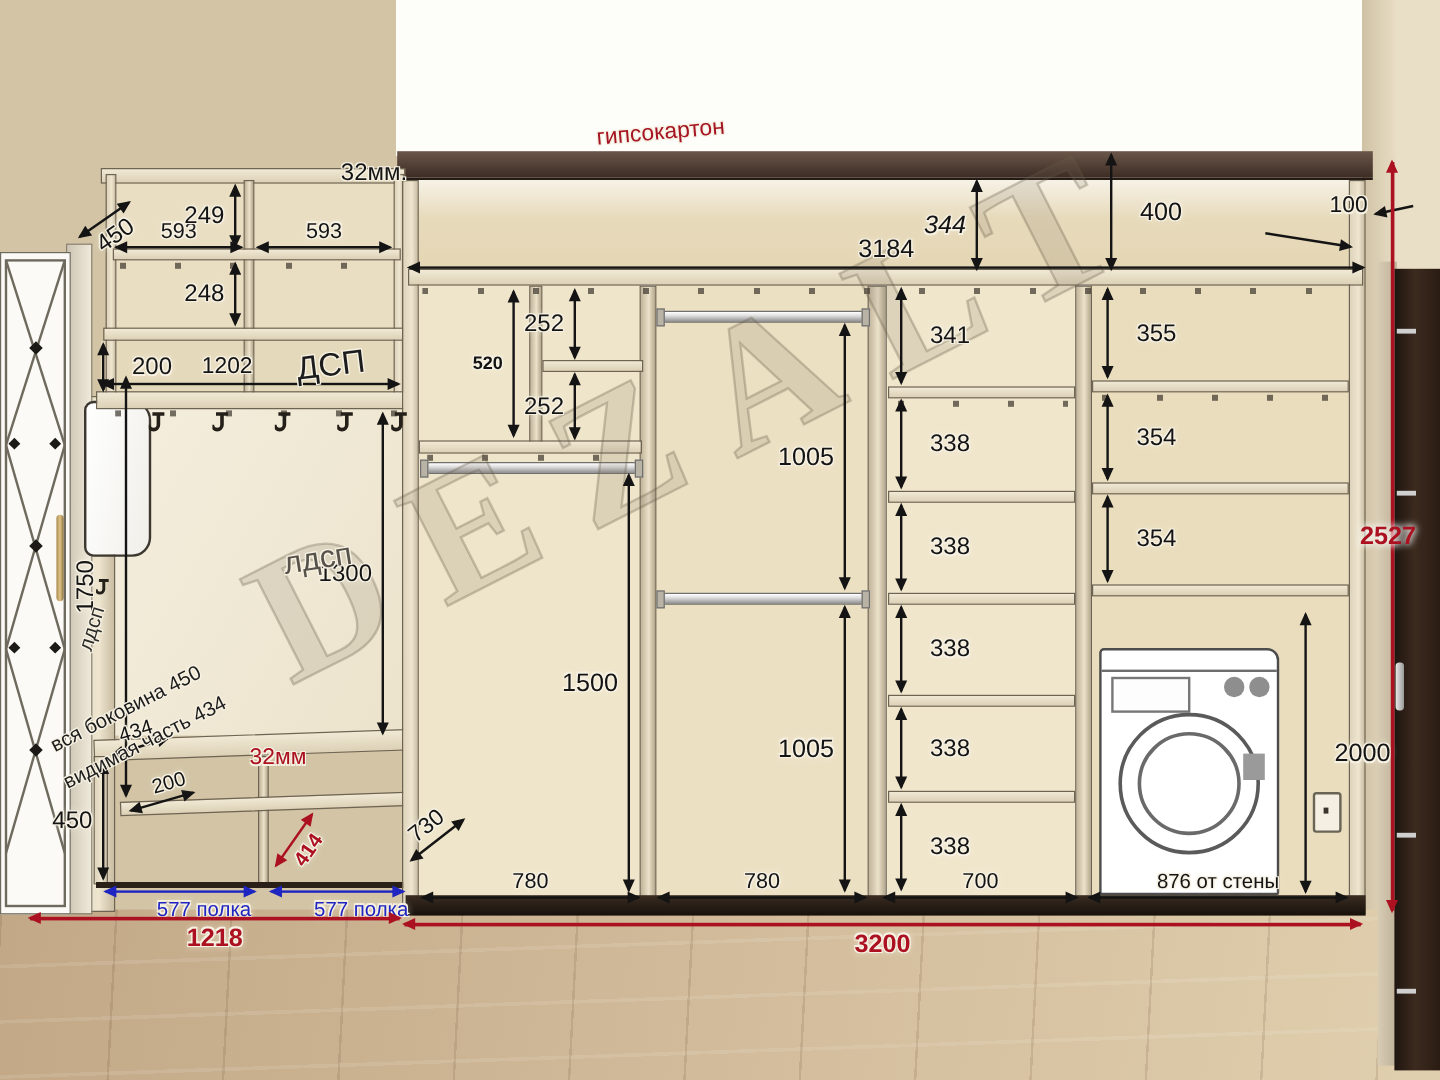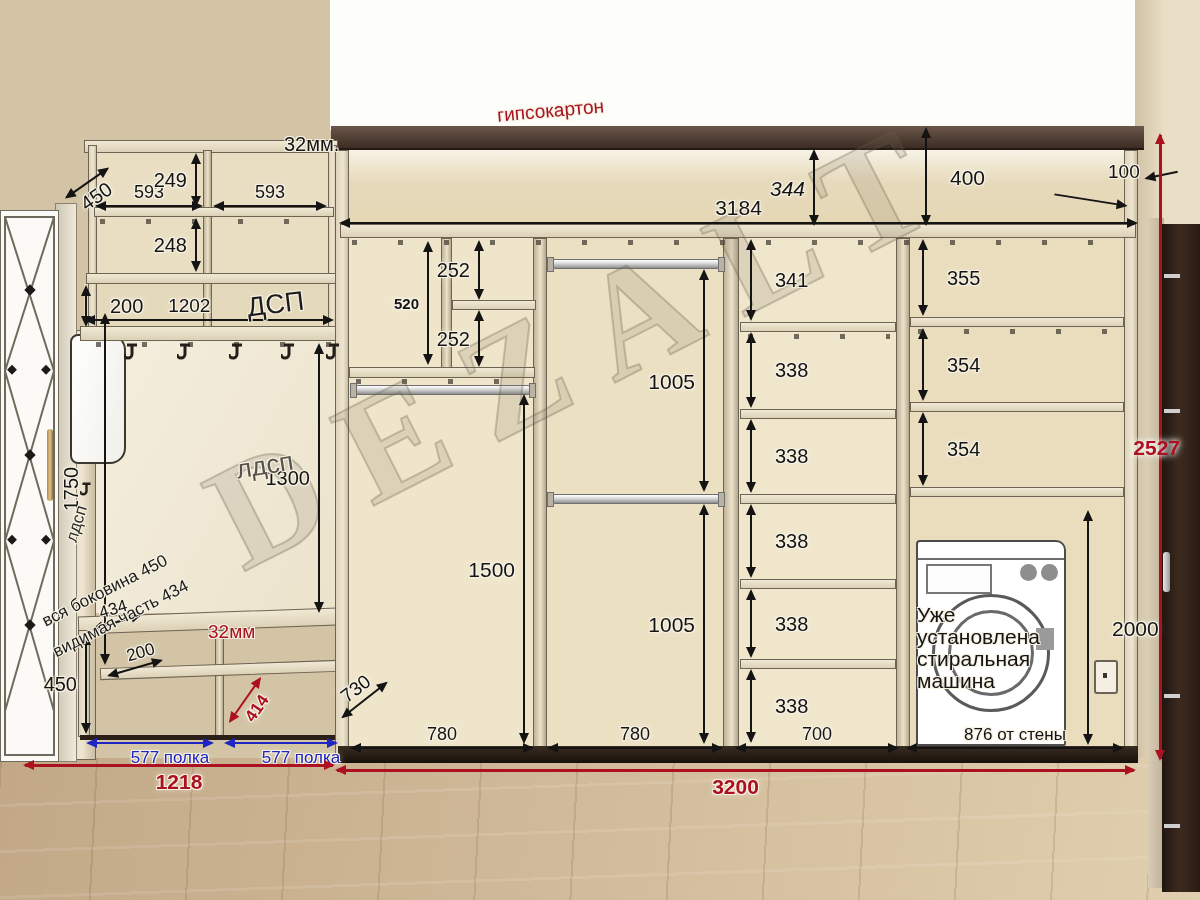--- a/index.html
+++ b/index.html
@@ -176,21 +176,20 @@
 
   <div class="area" style="left:916px;top:540px;width:146px;height:202px;background:#fff;border:2px solid #4c4c4c;border-radius:4px 10px 2px 2px;z-index:15;">
     <div style="position:absolute;left:0;top:16px;width:100%;height:2px;background:#6d6d6d;"></div>
     <div style="position:absolute;left:8px;top:22px;width:62px;height:26px;border:2px solid #777;background:#fdfdfd;"></div>
     <div style="position:absolute;left:102px;top:22px;width:17px;height:17px;border-radius:50%;background:#8e8e8e;"></div>
     <div style="position:absolute;left:123px;top:22px;width:17px;height:17px;border-radius:50%;background:#8e8e8e;"></div>
     <div style="position:absolute;left:14px;top:52px;width:112px;height:112px;border:3px solid #5a5a5a;border-radius:50%;"></div>
     <div style="position:absolute;left:30px;top:68px;width:80px;height:80px;border:3px solid #6a6a6a;border-radius:50%;"></div>
     <div style="position:absolute;left:118px;top:86px;width:18px;height:22px;background:#9a9a9a;"></div>
   </div>
-  <div class="note" style="left:917px;top:604px;width:152px;font-size:21px;color:#141414;white-space:normal;z-index:56;">Уже установлена стиральная машина</div>
 
   <div class="area" style="left:1094px;top:660px;width:20px;height:30px;background:#f4efe2;border:2px solid #6a6456;border-radius:3px;z-index:12;">
     <div style="position:absolute;left:7px;top:11px;width:4px;height:5px;background:#3a352c;"></div>
   </div>
 
   <div class="area" style="left:338px;top:746px;width:800px;height:17px;background:linear-gradient(#3a2d22,#17100b);z-index:16;"></div>
 
   <div class="area" style="left:1148px;top:218px;width:16px;height:670px;background:linear-gradient(90deg,#d8ccb4,#bfb198);z-index:17;"></div>
   <div class="area" style="left:1162px;top:224px;width:38px;height:668px;background:linear-gradient(90deg,#1f1510,#3c2a1e 45%,#2a1c13);z-index:17;">
     <div style="position:absolute;left:2px;top:50px;width:16px;height:4px;background:#cfcfcf;"></div>

